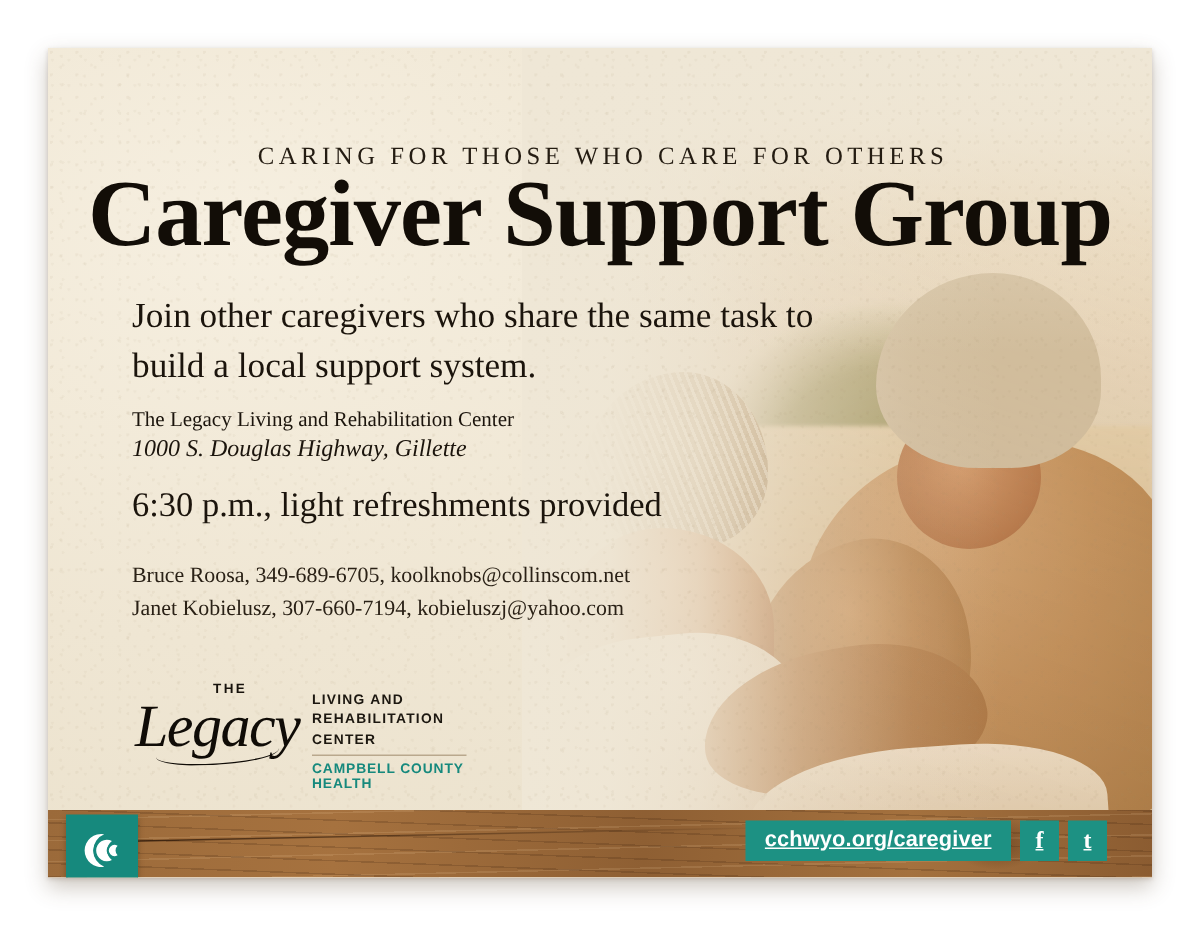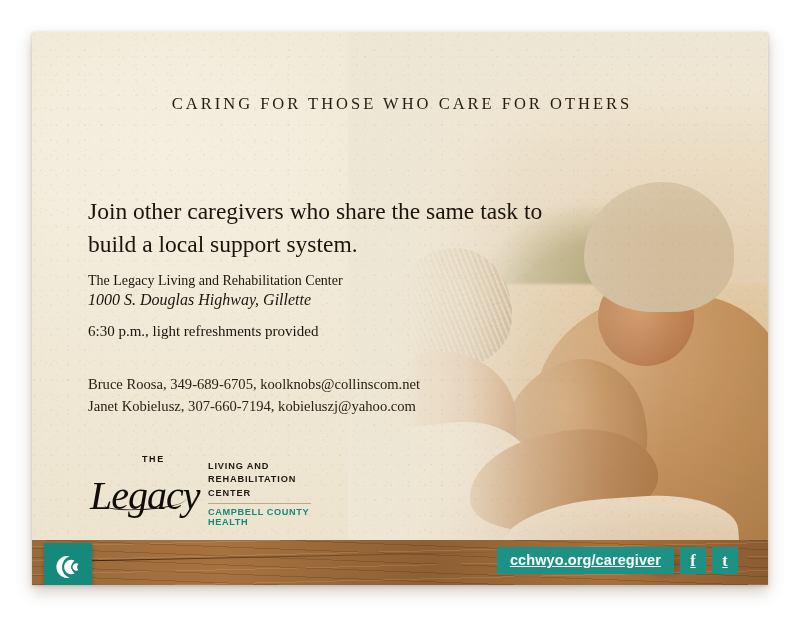--- a/index.html
+++ b/index.html
@@ -184,41 +184,41 @@
     color: #1b140c;
   }
   .lead {
     font-size: 23.5px;
     line-height: 1.39;
     margin-bottom: 12px;
   }
   .line-meetings { font-size: 20.5px; line-height: 1.3; margin-bottom: 12px; }
   .line-venue    { font-size: 14px; line-height: 1.25; }
   .line-address  { font-size: 16px; font-style: italic; margin-top: 1px; margin-bottom: 13px; }
-  .line-time     { font-size: 15px; line-height: 1.3; }
+  .line-time     { font-size: 23px; line-height: 1.3; }
 
   #facilitator {
     position: absolute;
     left: 56px;
     top: 341px;
     font-size: 14.6px;
     line-height: 1.52;
     color: #2a2116;
   }
 
   
   #logo { position: absolute; left: 58px; top: 418px; }
   #logo-mark { position: relative; width: 112px; height: 58px; }
   #logo-the {
     position: absolute; left: 52px; top: 4px;
     font-size: 9px; letter-spacing: 1.6px; color: #17120c;
     font-family: "Liberation Sans", sans-serif; font-weight: 700;
   }
   #logo-legacy {
-    position: absolute; left: 0; top: 22px;
+    position: absolute; left: 0; top: 10px;
     font-size: 40px; font-style: italic; color: #100c07;
     font-family: "Liberation Serif", serif; letter-spacing: -1px;
   }
   #logo-swash {
     position: absolute; left: 14px; top: 44px; width: 82px; height: 16px;
     border-bottom: 1.6px solid #100c07;
     border-radius: 0 0 60% 40%;
     transform: rotate(-2deg);
   }
   #logo-text { position: absolute; left: 118px; top: 10px; }
@@ -308,20 +308,21 @@
     <div class="ph" id="photo-grade"></div>
     <div class="ph" id="photo-fade-left"></div>
     <div class="ph" id="photo-fade-top"></div>
   </div>
 
   <div id="paper-texture"></div>
 
   <div id="content">
 
     <div id="kicker">CARING FOR THOSE WHO CARE FOR OTHERS</div>
+    <h1 id="headline">Caregiver Support Group</h1>
 
     <div id="body-block">
       <p class="lead">Join other caregivers who share the same task to build a local support system.</p>
       <p class="line-venue">The Legacy Living and Rehabilitation Center</p>
       <p class="line-address">1000 S. Douglas Highway, Gillette</p>
       <p class="line-time">6:30 p.m., light refreshments provided</p>
     </div>
 
     <div id="facilitator">
       <div>Bruce Roosa, 349-689-6705, koolknobs@collinscom.net</div>

